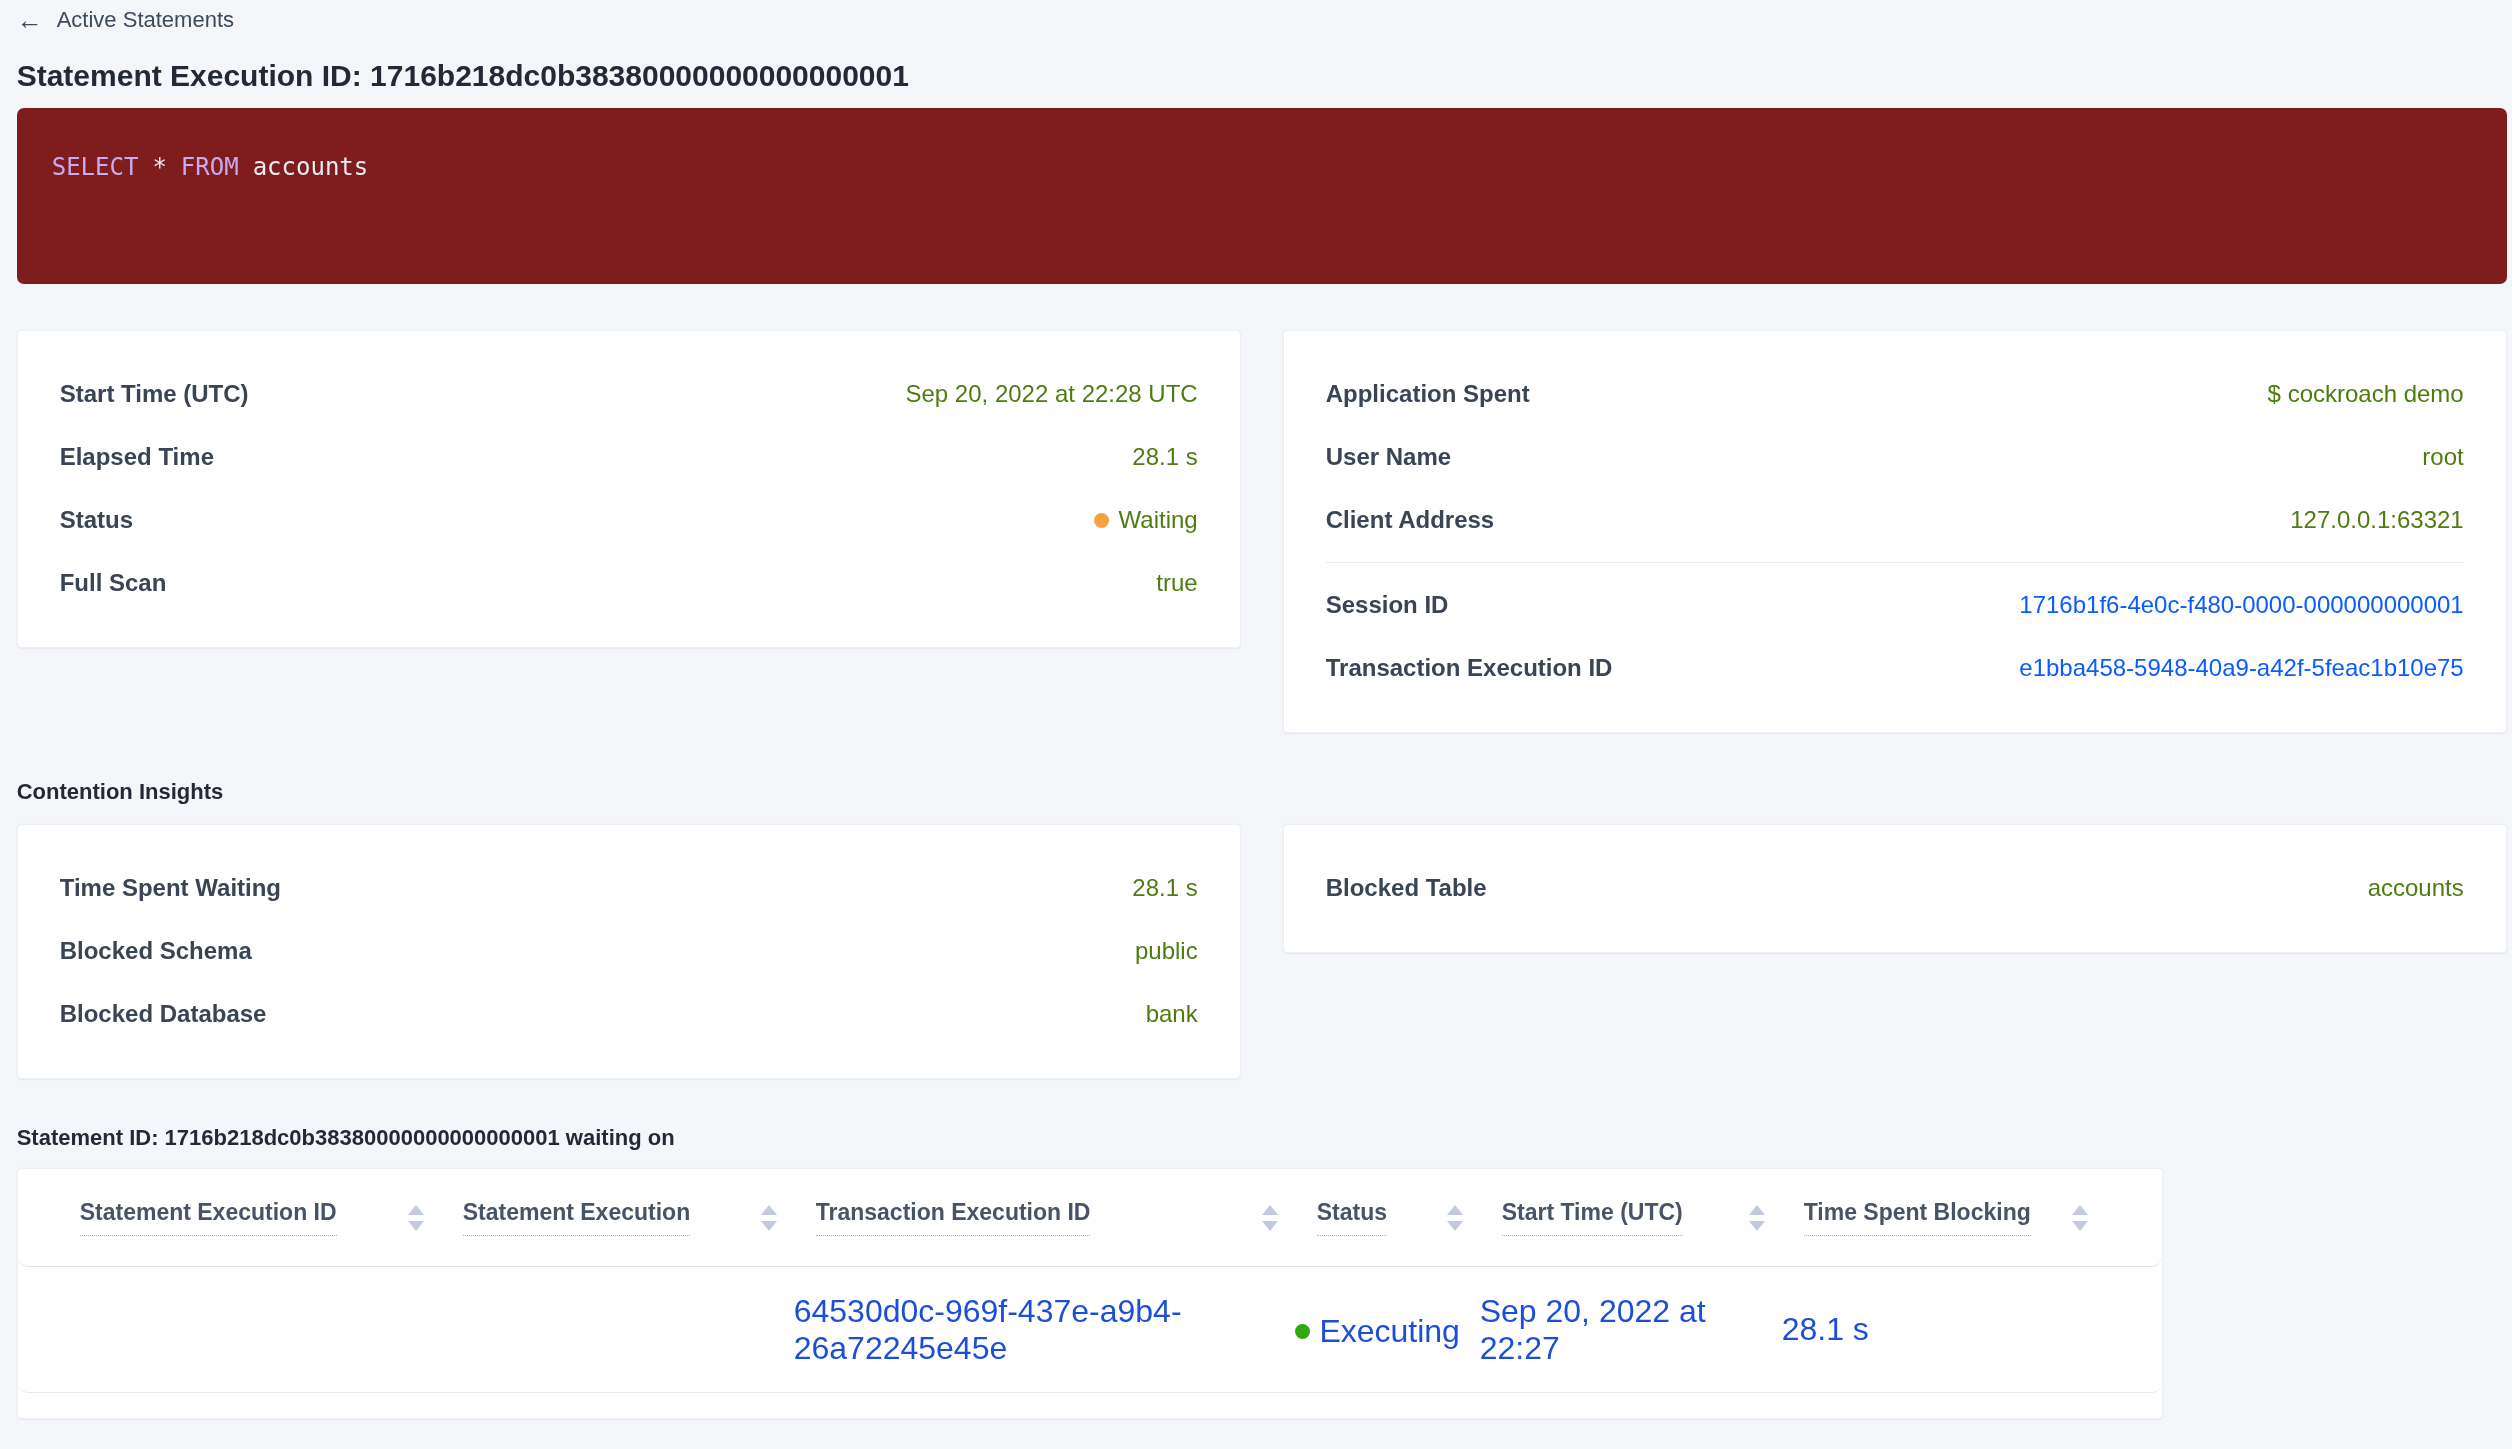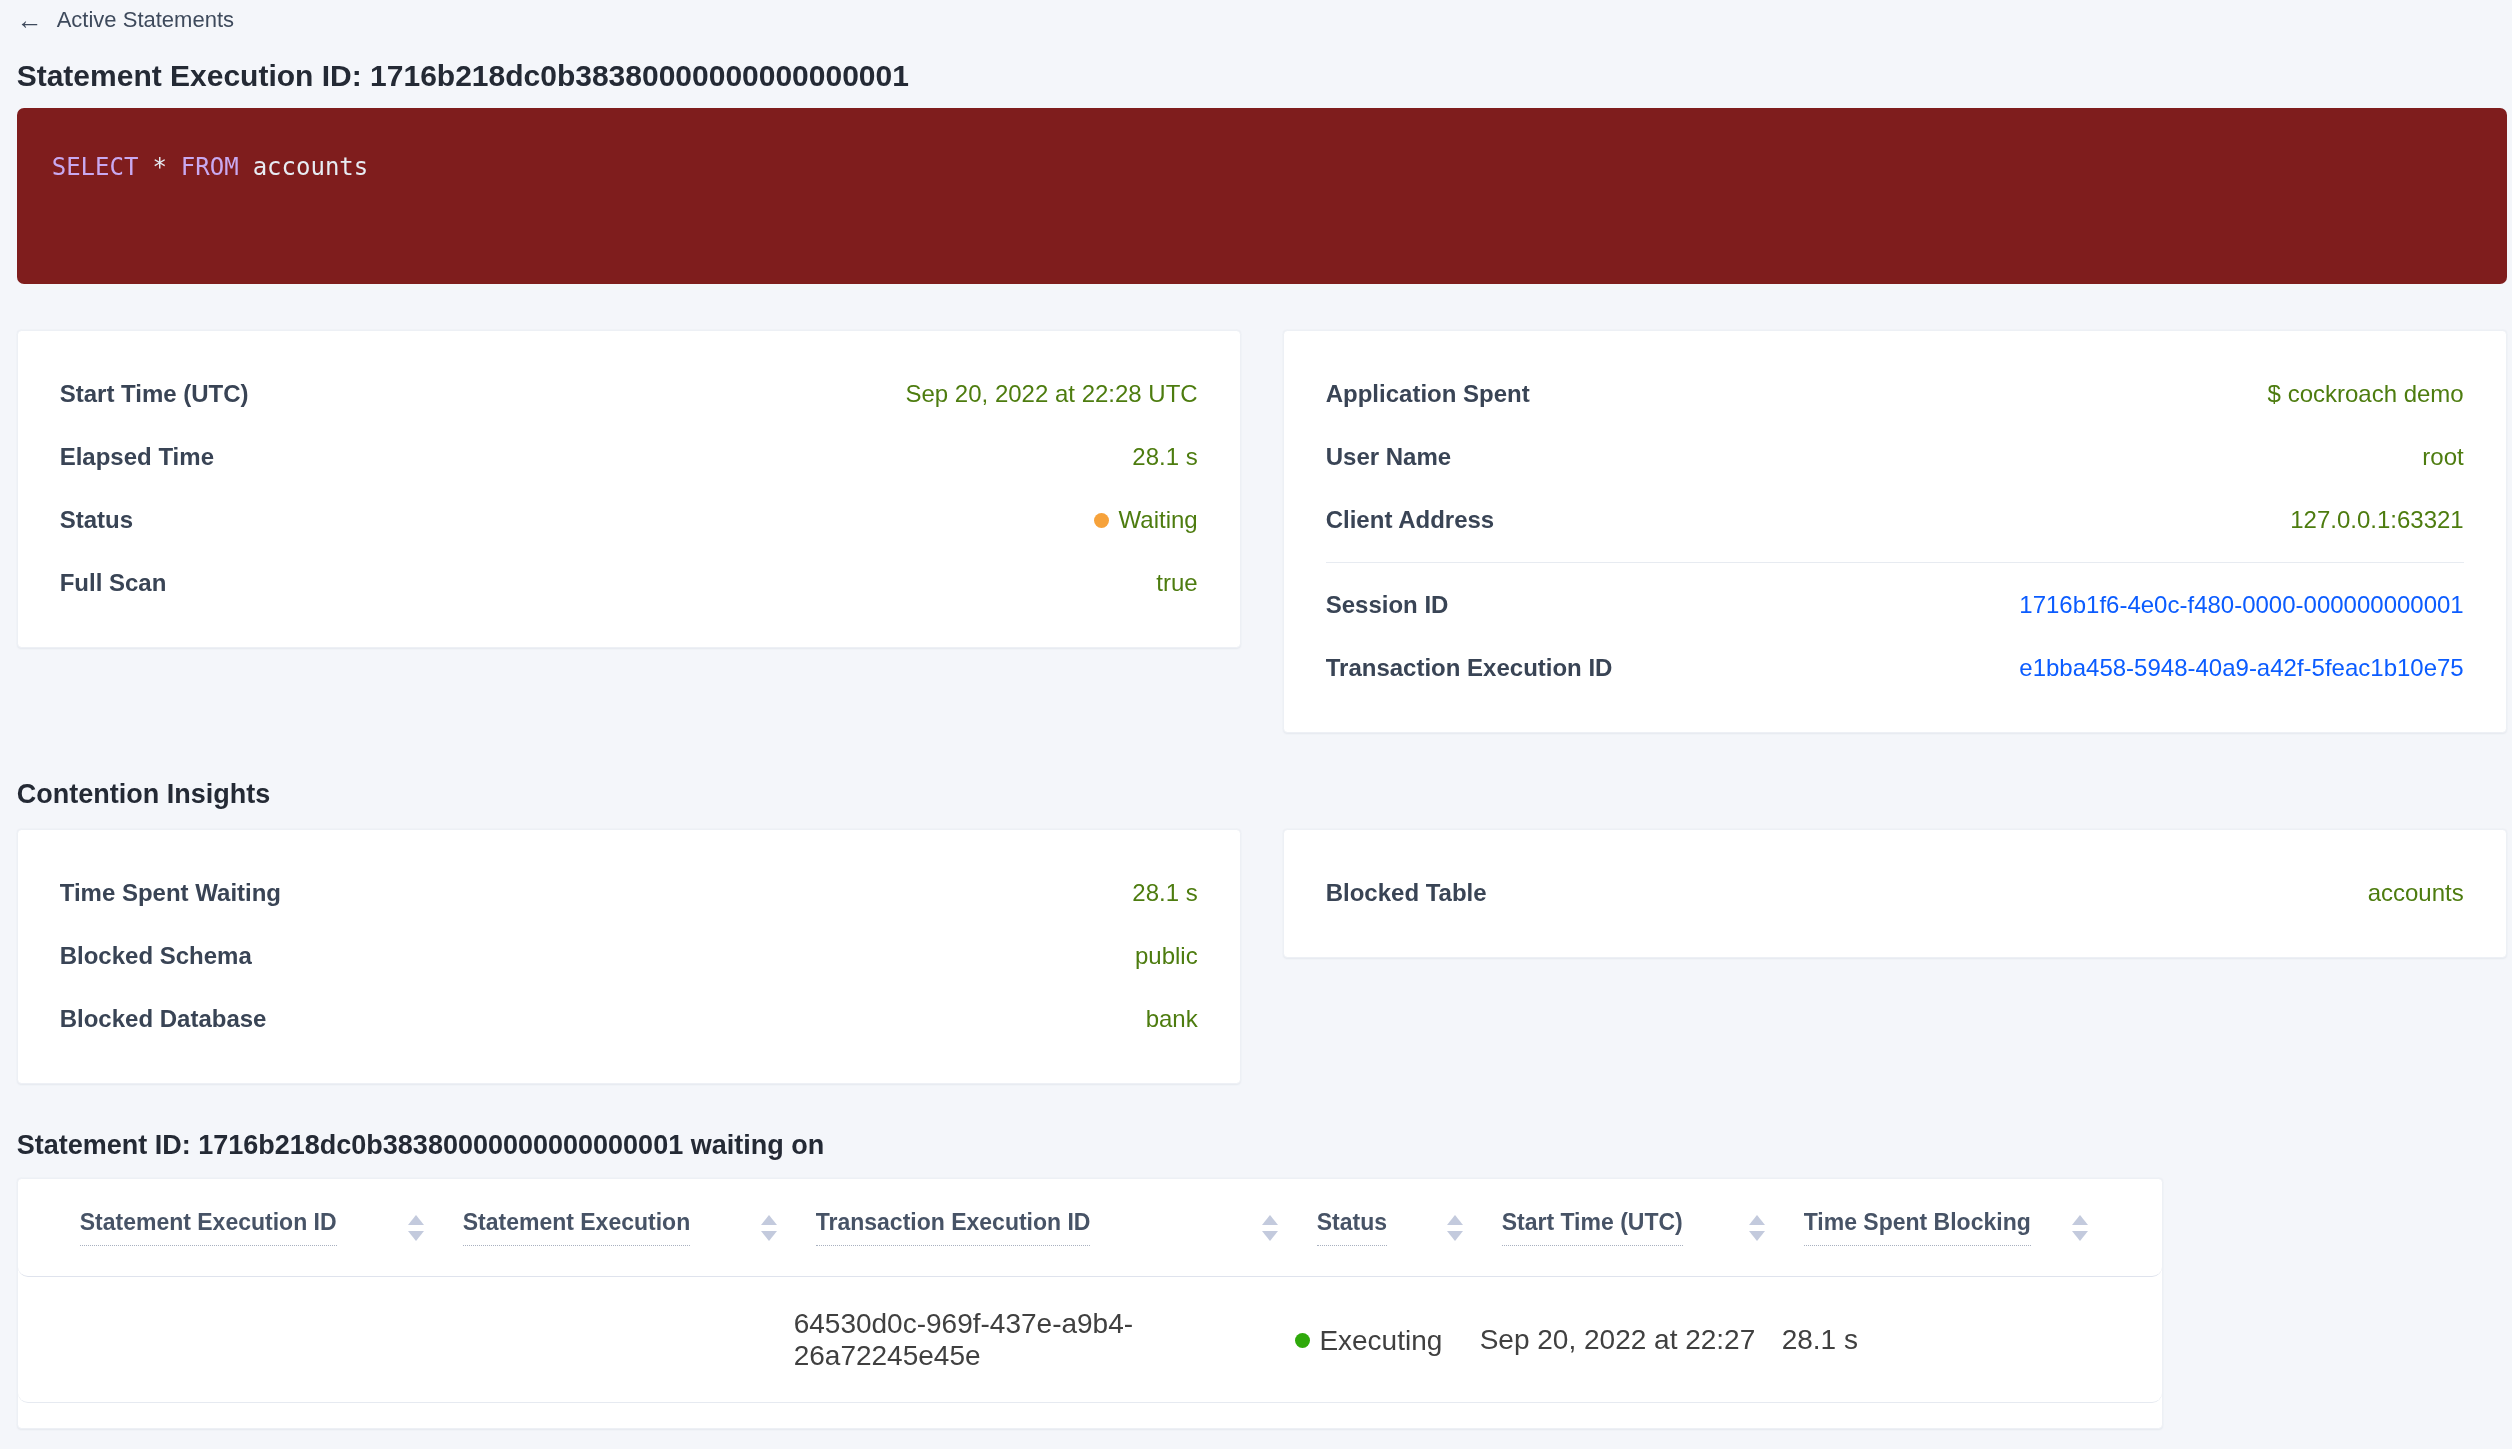--- a/index.html
+++ b/index.html
@@ -58,21 +58,21 @@
   .kv-link { color: #0b5cff; text-decoration: none; cursor: pointer; }
   .card-divider { border: none; border-top: 0.9px solid #e7ebf1; margin: 10.5px 0; }
 
   .status-val { display: inline-flex; align-items: center; gap: 9.7px; }
   .dot { width: 15px; height: 15px; border-radius: 50%; display: inline-block; flex: none; }
   .dot-waiting { background: #f6a23b; }
   .dot-executing { background: #2fa90b; }
 
   
   .section-title {
-    margin: 46px 0 0 0; font-size: 27px; font-weight: bold; color: #242a35;
+    margin: 46px 0 0 0; font-size: 22px; font-weight: bold; color: #242a35;
   }
   .cards-row.second { margin-top: 19.3px; }
 
   
   .table-card {
     width: 2146px; background: #ffffff;
     border: 0.9px solid #edf0f5; border-radius: 4.4px;
     box-shadow: 0 0.9px 1.8px rgba(56,76,108,0.08);
     margin-top: 17.6px; padding-bottom: 24.6px;
   }
@@ -90,21 +90,21 @@
     font-weight: bold; font-size: 23px; color: #475366;
     border-bottom: 1.8px dotted #a9b1c0; padding-bottom: 8.8px;
   }
   .sort { display: flex; flex-direction: column; gap: 6.1px; flex: none; }
   .sort i { display: block; width: 0; height: 0;
     border-left: 8.8px solid transparent; border-right: 8.8px solid transparent; }
   .sort .up   { border-bottom: 10.5px solid #c3cadd; }
   .sort .down { border-top: 10.5px solid #c3cadd; }
   .trow {
     height: 126px; align-items: center;
-    font-size: 28px; color: #404040;
+    font-size: 32px; color: #1d4ed8;
     border-bottom: 1.8px solid #e6eaf1;
     padding-left: 40px;
   }
 </style>
 </head>
 <body>
 
 <div class="wrap">
 
   <div class="breadcrumb">

